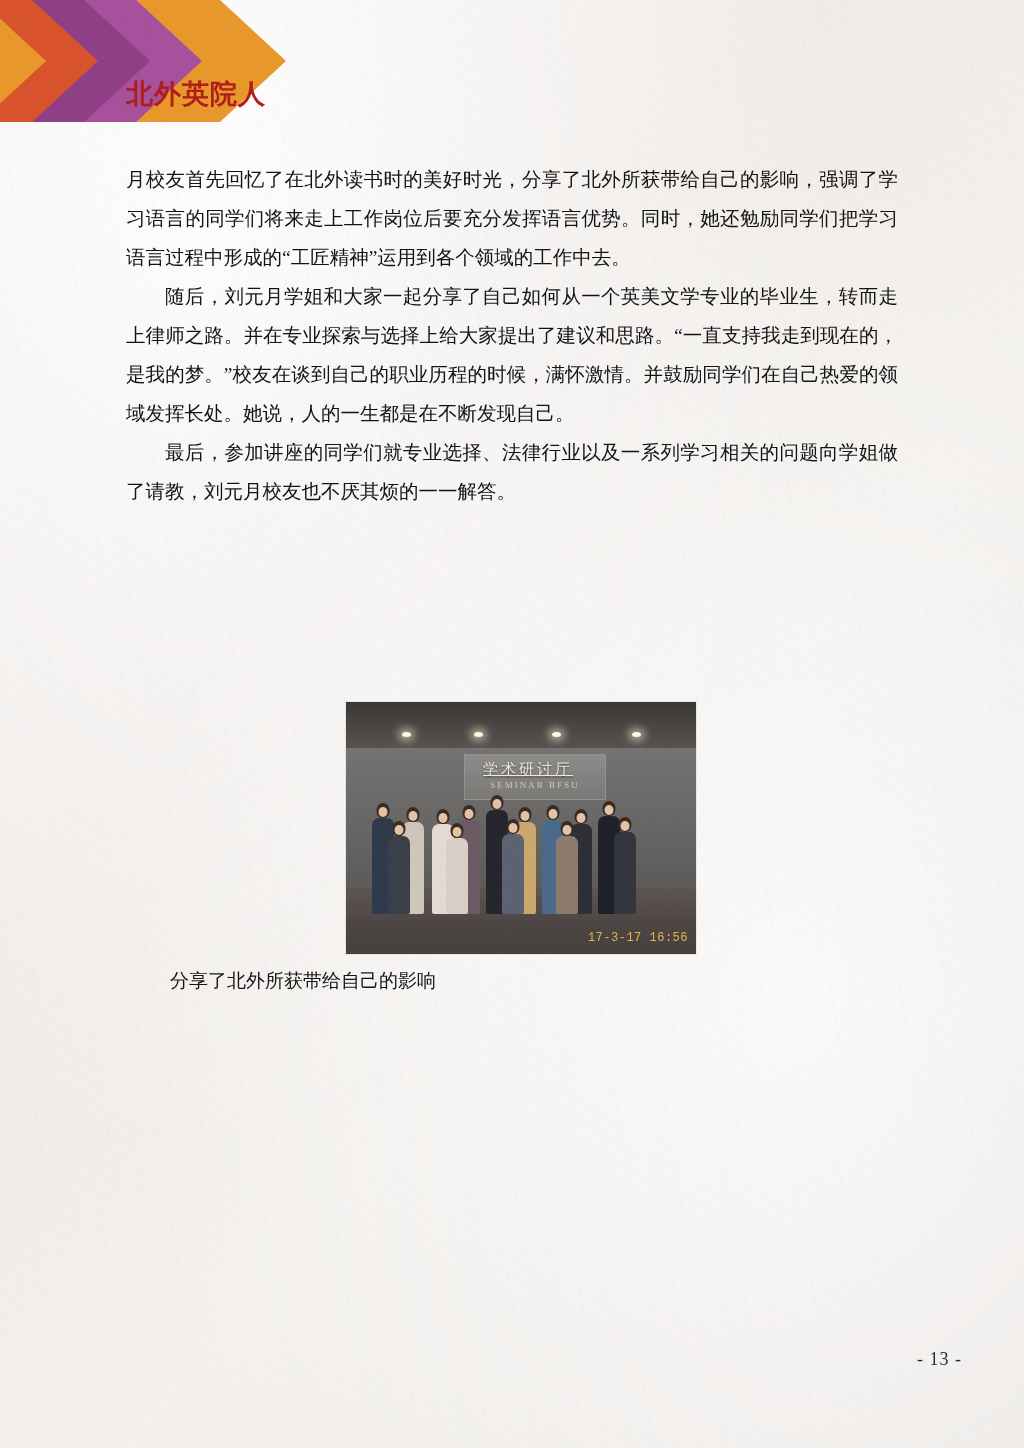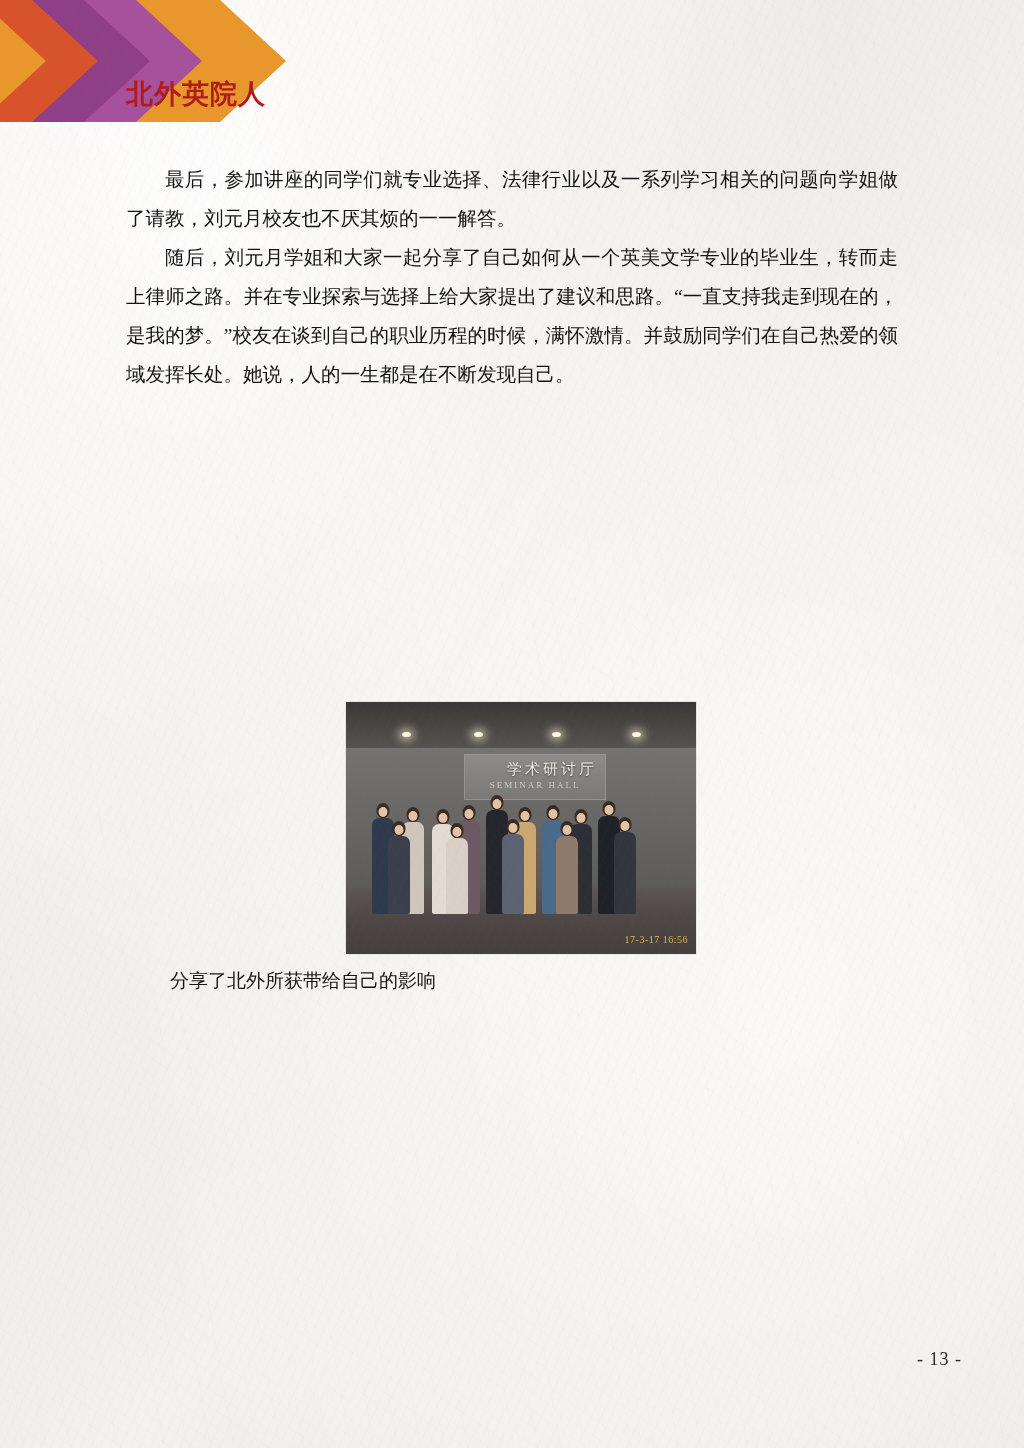--- a/index.html
+++ b/index.html
@@ -127,27 +127,28 @@
     position: absolute; width: 9px; height: 5px; border-radius: 50%;
     background: #fdf6e0; box-shadow: 0 0 9px 4px rgba(255,245,210,.55);
     top: 30px;
   }
   .ph-screen {
     position: absolute; left: 118px; top: 52px; width: 140px; height: 44px;
     background: linear-gradient(#8e8c8a, #7b7977);
     border: 1px solid #96938f;
   }
   .ph-screen-txt {
-    position: absolute; left: 0; right: 8px; top: 5px;
-    text-align: right;
+    position: absolute; left: 0; right: 14px; top: 5px;
+    text-align: center;
     color: #efeae2;
     font-family: "Liberation Serif", serif;
     font-size: 15px;
     letter-spacing: 3px;
     text-shadow: 0 1px 2px rgba(0,0,0,.5);
+    text-decoration: underline;
   }
   .ph-screen-sub {
     position: absolute; left: 0; right: 0; top: 25px;
     text-align: center;
     color: #cfc9c0;
     font-size: 9px;
     letter-spacing: 2px;
   }
   .ph-floor {
     position: absolute; left: 0; right: 0; bottom: 0; height: 66px;
@@ -165,21 +166,21 @@
     width: 13px; height: 15px; border-radius: 50% 50% 45% 45%;
     background: #3a2b22;
   }
   .pp .face {
     position: absolute; top: -11px; left: 50%; transform: translateX(-50%);
     width: 9px; height: 10px; border-radius: 50%;
     background: #e3c3a6;
   }
   .ph-stamp {
     position: absolute; right: 8px; bottom: 9px;
-    color: #f0c24a; font-family: Liberation Serif, serif; font-size: 10px;
+    color: #f0c24a; font-family: Liberation Mono, monospace; font-size: 12px;
     letter-spacing: .5px; opacity: .9;
   }
   .caption {
     margin-top: 14px;
     margin-left: -176px;
     font-family: "Liberation Serif", "DejaVu Serif", serif;
     font-size: 19px;
     color: #141414;
   }
 
@@ -205,36 +206,37 @@
     <div class="chev chev-3"></div>
     <div class="chev chev-4"></div>
     <div class="chev chev-5"></div>
   </div>
 
   <div class="masthead">
     <span class="masthead-cn">北外英院人</span>
   </div>
 
   <div class="content">
+    <p class="para">月校友首先回忆了在北外读书时的美好时光，分享了北外所获带给自己的影响，强调了学习语言的同学们将来走上工作岗位后要充分发挥语言优势。同时，她还勉励同学们把学习语言过程中形成的“工匠精神”运用到各个领域的工作中去。</p>
+    <p class="para indent">随后，刘元月学姐和大家一起分享了自己如何从一个英美文学专业的毕业生，转而走上律师之路。并在专业探索与选择上给大家提出了建议和思路。“一直支持我走到现在的，是我的梦。”校友在谈到自己的职业历程的时候，满怀激情。并鼓励同学们在自己热爱的领域发挥长处。她说，人的一生都是在不断发现自己。</p>
     <p class="para indent">最后，参加讲座的同学们就专业选择、法律行业以及一系列学习相关的问题向学姐做了请教，刘元月校友也不厌其烦的一一解答。</p>
-    <p class="para indent">随后，刘元月学姐和大家一起分享了自己如何从一个英美文学专业的毕业生，转而走上律师之路。并在专业探索与选择上给大家提出了建议和思路。“一直支持我走到现在的，是我的梦。”校友在谈到自己的职业历程的时候，满怀激情。并鼓励同学们在自己热爱的领域发挥长处。她说，人的一生都是在不断发现自己。</p>
   </div>
 
   <div class="figure">
     <div class="photo">
       <div class="ph-wall"></div>
       <div class="ph-ceiling"></div>
       <div class="ph-lamp" style="left:56px;"></div>
       <div class="ph-lamp" style="left:128px;"></div>
       <div class="ph-lamp" style="left:206px;"></div>
       <div class="ph-lamp" style="left:286px;"></div>
 
       <div class="ph-screen">
         <div class="ph-screen-txt">学术研讨厅</div>
-        <div class="ph-screen-sub">SEMINAR HALL</div>
+        <div class="ph-screen-sub">SEMINAR BFSU</div>
       </div>
 
       <div class="ph-floor"></div>
 
       <div class="ph-people">
         <div class="pp" style="left:26px;  height:96px; background:#2f3a4c;">
             <span class="head"></span>
             <span class="face"></span>
           </div>
         <div class="pp" style="left:56px;  height:92px; background:#cfc6bb;">

